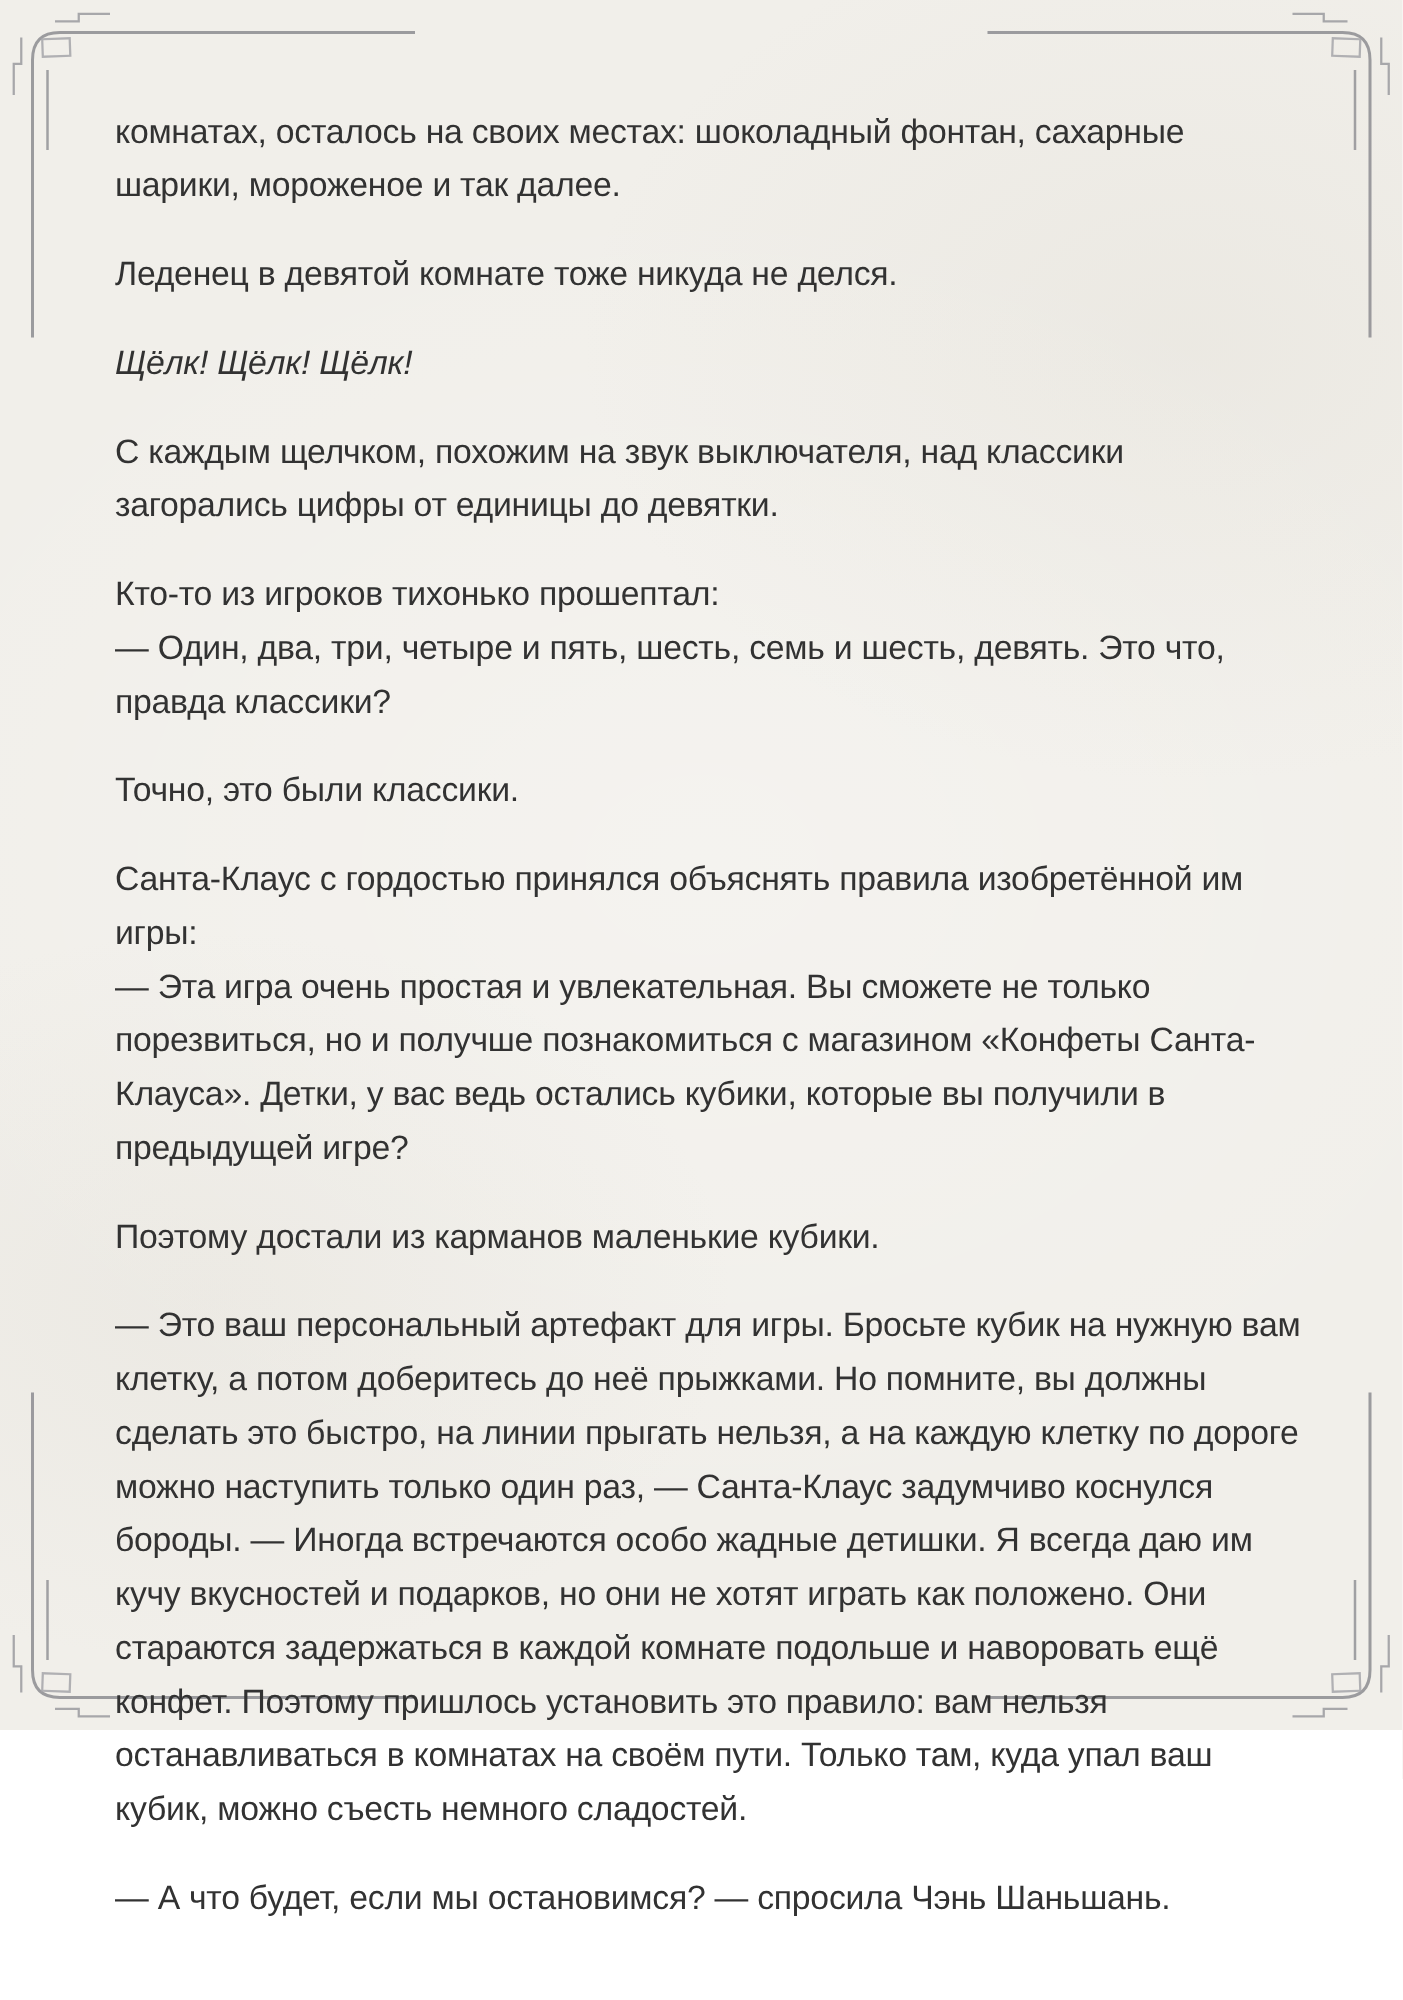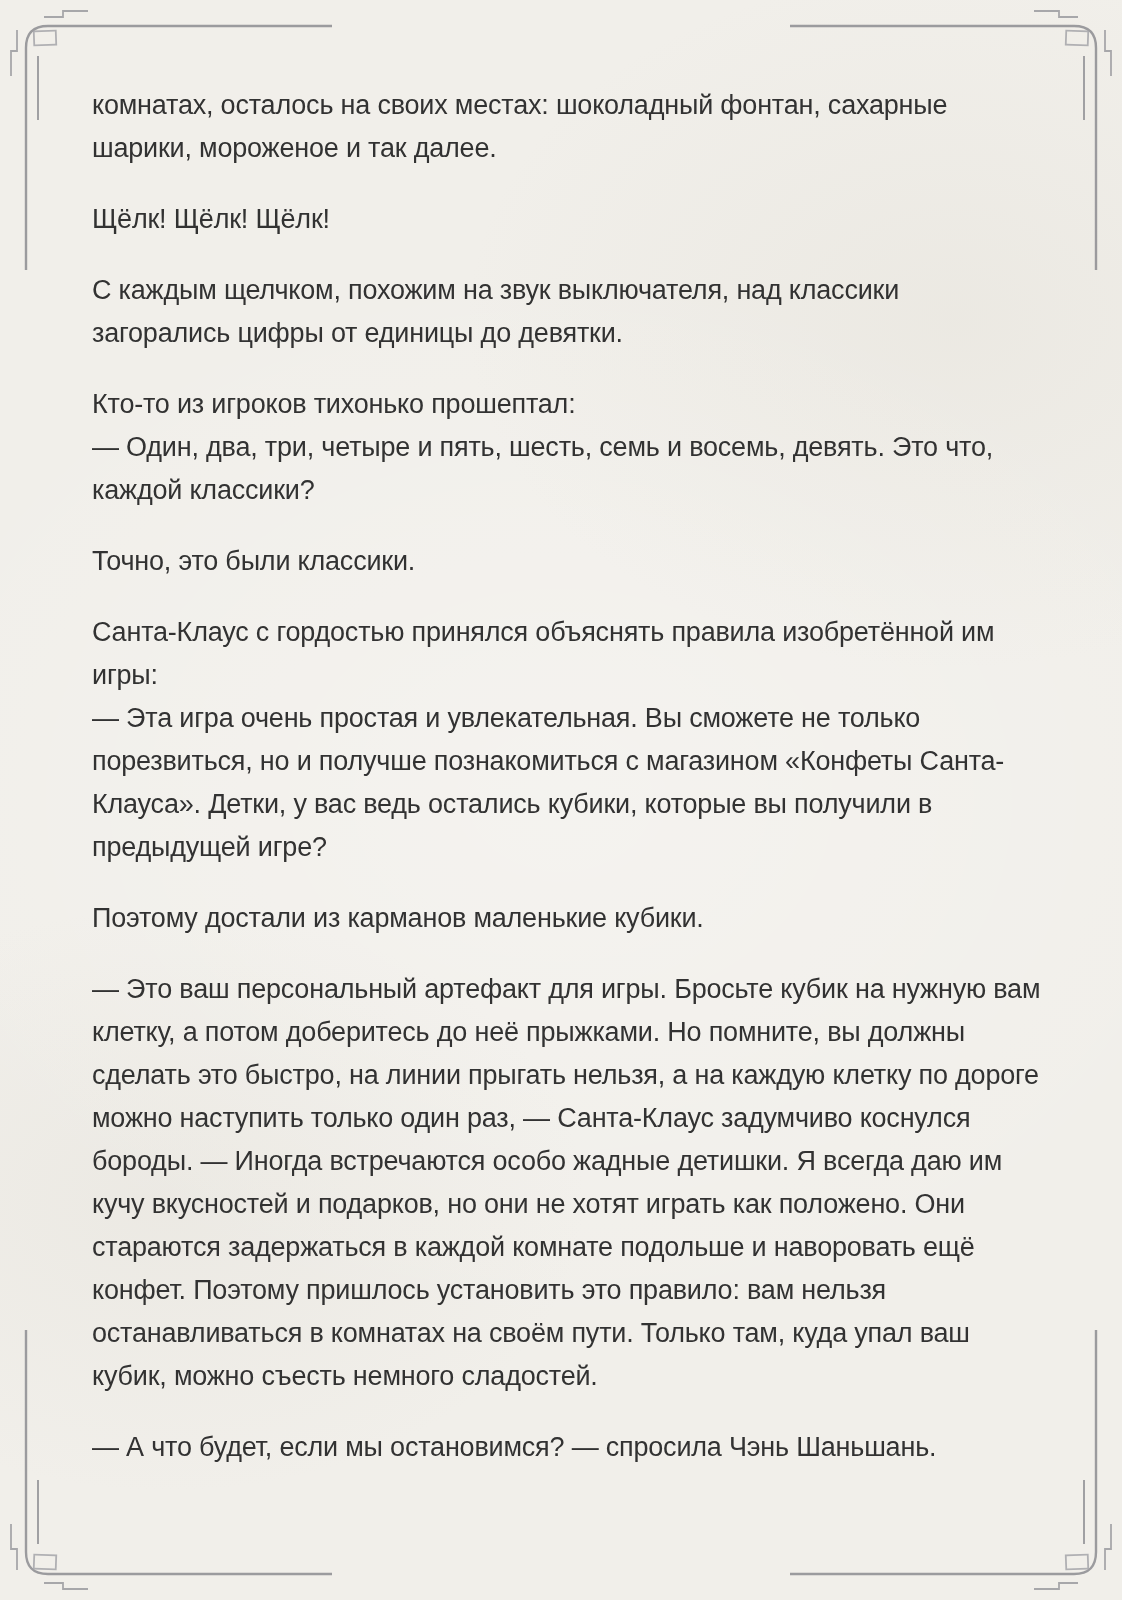--- a/index.html
+++ b/index.html
@@ -8,21 +8,21 @@
   }
   body {
     width: 1122px;
     height: 1600px;
     overflow: hidden;
     font-family: "Liberation Sans", "DejaVu Sans", sans-serif;
   }
   .paper {
     position: relative;
     width: 1122px;
-    height: 1600px;
+    height: 1384px;
     background-color: var(--paper, #f1efea);
     background-image:
       radial-gradient(ellipse 700px 500px at 85% 20%, rgba(210,205,192,0.18), rgba(0,0,0,0) 70%),
       radial-gradient(ellipse 600px 420px at 15% 75%, rgba(205,200,188,0.15), rgba(0,0,0,0) 70%),
       radial-gradient(ellipse 900px 700px at 50% 50%, rgba(255,255,255,0.25), rgba(0,0,0,0) 80%);
   }
   .page-text {
     position: absolute;
     left: 92px;
     top: 84px;
@@ -30,20 +30,21 @@
     color: var(--ink, #323232);
     font-size: 27px;
     line-height: 43px;
     letter-spacing: -0.2px;
   }
   .page-text p {
     margin: 0 0 28px 0;
     white-space: pre-line;
   }
   .page-text p.italic {
+    font-style: italic;
   }
   .corner {
     position: absolute;
     width: 340px;
     height: 290px;
     pointer-events: none;
   }
   .corner svg { display: block; }
   .corner.tl { left: 0; top: 0; }
   .corner.tr { right: 0; top: 0; transform: scaleX(-1); }
@@ -87,24 +88,25 @@
       <path d="M 332,26 H 48 Q 26,26 26,48 V 270" fill="none" stroke="#8c8c91" stroke-width="2.4" opacity="0.85"></path>
       <path d="M 38,56 V 120" fill="none" stroke="#8c8c91" stroke-width="2" opacity="0.8"></path>
       <path d="M 44,17 H 63 V 11 H 88" fill="none" stroke="#9a9a9f" stroke-width="1.8" opacity="0.85"></path>
       <path d="M 17,30 V 51 H 11 V 76" fill="none" stroke="#9a9a9f" stroke-width="1.8" opacity="0.85"></path>
       <rect x="34" y="31" width="22" height="14" fill="none" stroke="#a5a5a9" stroke-width="1.8" opacity="0.85" transform="rotate(-2 45 38)"></rect>
     </svg>
   </div>
 
   <main class="page-text">
       <p>комнатах, осталось на своих местах: шоколадный фонтан, сахарные шарики, мороженое и так далее.</p>
+      <p>Леденец в девятой комнате тоже никуда не делся.</p>
       <p class="italic">Щёлк! Щёлк! Щёлк!</p>
       <p>С каждым щелчком, похожим на звук выключателя, над классики загорались цифры от единицы до девятки.</p>
       <p>Кто-то из игроков тихонько прошептал:
-— Один, два, три, четыре и пять, шесть, семь и восемь, девять. Это что, каждой классики?</p>
+— Один, два, три, четыре и пять, шесть, семь и шесть, девять. Это что, правда классики?</p>
       <p>Точно, это были классики.</p>
       <p>Санта-Клаус с гордостью принялся объяснять правила изобретённой им игры:
 — Эта игра очень простая и увлекательная. Вы сможете не только порезвиться, но и получше познакомиться с магазином «Конфеты Санта-Клауса». Детки, у вас ведь остались кубики, которые вы получили в предыдущей игре?</p>
       <p>Поэтому достали из карманов маленькие кубики.</p>
       <p>— Это ваш персональный артефакт для игры. Бросьте кубик на нужную вам клетку, а потом доберитесь до неё прыжками. Но помните, вы должны сделать это быстро, на линии прыгать нельзя, а на каждую клетку по дороге можно наступить только один раз, —  Санта-Клаус задумчиво коснулся бороды. — Иногда встречаются особо жадные детишки. Я всегда даю им кучу вкусностей и подарков, но они не хотят играть как положено. Они стараются задержаться в каждой комнате подольше и наворовать ещё конфет. Поэтому пришлось установить это правило: вам нельзя останавливаться в комнатах на своём пути. Только там, куда упал ваш кубик, можно съесть немного сладостей.</p>
       <p>— А что будет, если мы остановимся? — спросила Чэнь Шаньшань.</p>
     </main>
 
 </div>
 

